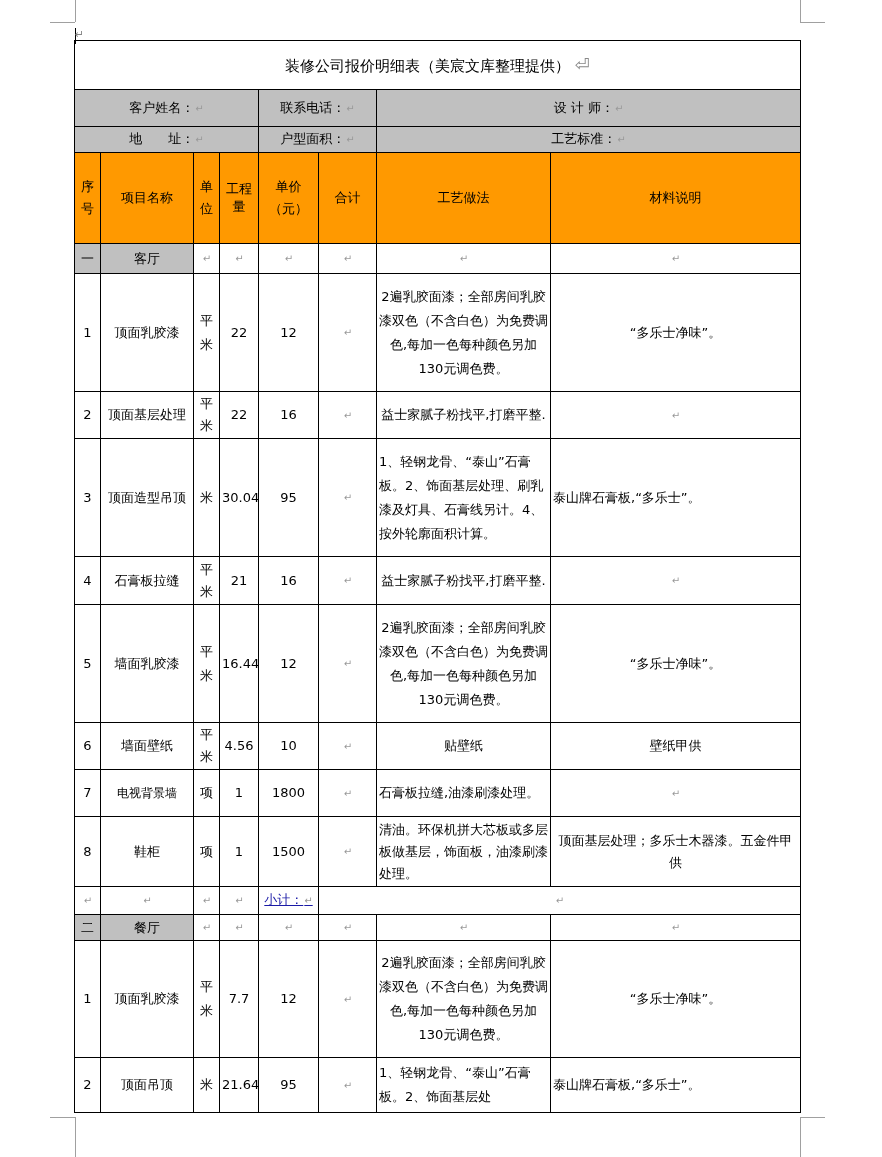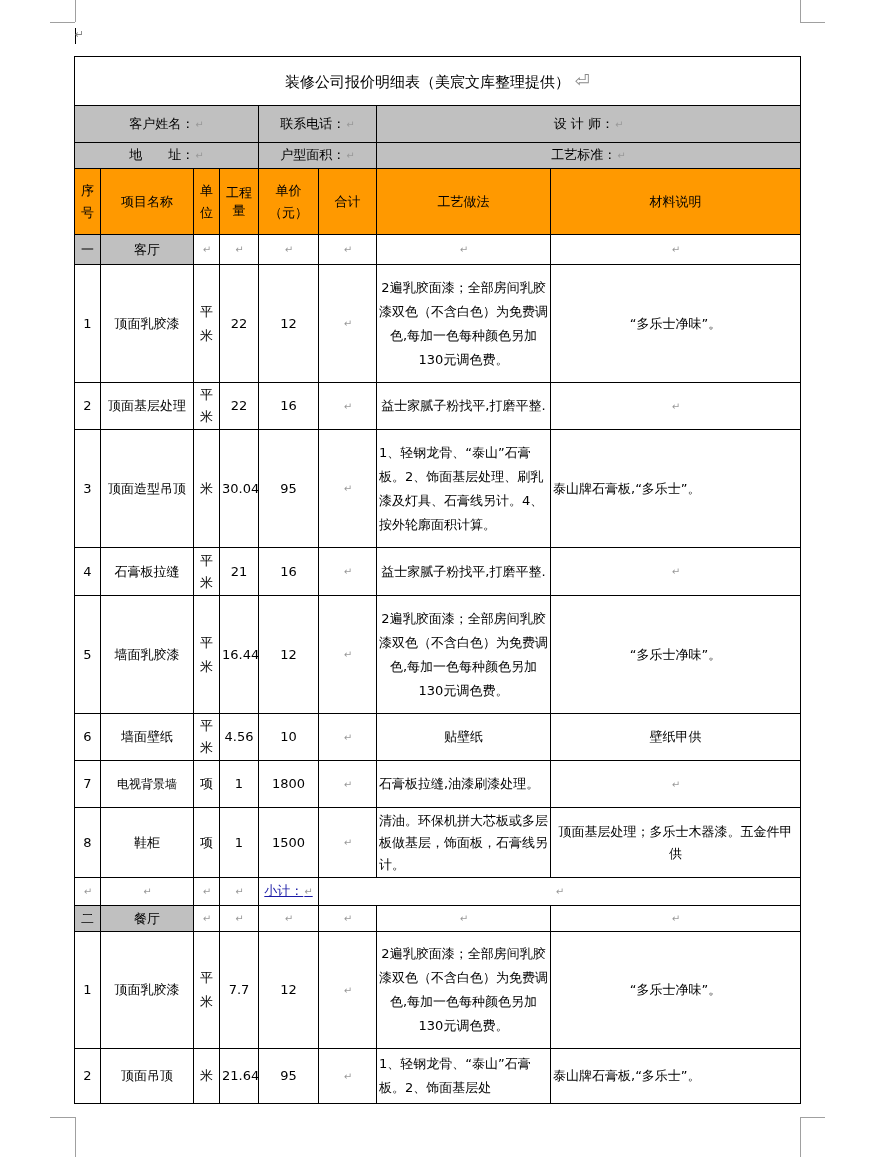--- a/index.html
+++ b/index.html
@@ -1,21 +1,21 @@
 <!DOCTYPE html>
 <html><head>
 <meta charset="utf-8">
 <style>
   html, body { margin:0; padding:0; background:#ffffff; }
   body { width:882px; height:1157px; position:relative; overflow:hidden;
          font-family: "DejaVu Sans", "Liberation Sans", sans-serif; color:#000; }
   .crop { position:absolute; background:#a0a0a0; }
   .para-mark { position:absolute; left:75px; top:28px; font-size:11px; color:#888; }
   .cursor { position:absolute; left:75px; top:28px; width:1px; height:16px; background:#000; }
-  table.quote { position:absolute; left:74px; top:56px; width:726px; border-collapse:collapse; table-layout:fixed;padding-left:12px; }
+  table.quote { position:absolute; left:74px; top:40px; width:726px; border-collapse:collapse; table-layout:fixed;padding-left:12px; }
   table.quote td { border:1px solid #000; padding:0 2px; text-align:center; vertical-align:middle;
                    font-size:13px; line-height:24px; overflow:hidden; }
   .title-cell { height:48px; font-size:15px !important; }
   .gray { background:#c0c0c0; }
   .orange { background:#ff9900; }
   .pm { color:#999; font-size:10px; margin-left:1px; }
   .left { text-align:left !important; }
   .blue { color:#1a1aa6;text-decoration:underline; }
   .big-ret { color:#888; font-size:18px; }
   .small { font-size:12px !important; }
@@ -58,21 +58,21 @@
     <td colspan="4" class="gray"><span>客户姓名：</span><span class="pm">↵</span></td>
     <td colspan="2" class="gray"><span>联系电话：</span><span class="pm">↵</span></td>
     <td colspan="2" class="gray"><span>设 计 师：</span><span class="pm">↵</span></td>
   </tr>
   <tr style="height:24px">
     <td colspan="4" class="gray"><span>地　　址：</span><span class="pm">↵</span></td>
     <td colspan="2" class="gray"><span>户型面积：</span><span class="pm">↵</span></td>
     <td colspan="2" class="gray"><span>工艺标准：</span><span class="pm">↵</span></td>
   </tr>
 
-  <tr style="height:66px">
+  <tr style="height:91px">
     <td class="orange" style="line-height:22px">序号</td>
     <td class="orange">项目名称</td>
     <td class="orange" style="line-height:22px">单位</td>
     <td class="orange" style="line-height:18px">工程量</td>
     <td class="orange" style="line-height:22px">单价（元）</td>
     <td class="orange">合计</td>
     <td class="orange">工艺做法</td>
     <td class="orange">材料说明</td>
   </tr>
 
@@ -157,21 +157,21 @@
     <td class="left" style="line-height:22px">石膏板拉缝,油漆刷漆处理。</td>
     <td><span class="pm">↵</span></td>
   </tr>
   <tr style="height:70px">
     <td>8</td>
     <td>鞋柜</td>
     <td>项</td>
     <td>1</td>
     <td>1500</td>
     <td><span class="pm">↵</span></td>
-    <td class="left" style="line-height:22px">清油。环保机拼大芯板或多层板做基层，饰面板，石膏线另计。</td>
+    <td class="left" style="line-height:22px">清油。环保机拼大芯板或多层板做基层，饰面板，油漆刷漆处理。</td>
     <td style="line-height:22px">顶面基层处理；多乐士木器漆。五金件甲供</td>
   </tr>
 
   <tr style="height:28px">
     <td><span class="pm">↵</span></td>
         <td><span class="pm">↵</span></td>
     <td><span class="pm">↵</span></td>
         <td><span class="pm">↵</span></td>
     <td class="blue"><span>小计：</span><span class="pm">↵</span></td>
     <td colspan="3"><span class="pm">↵</span></td>

